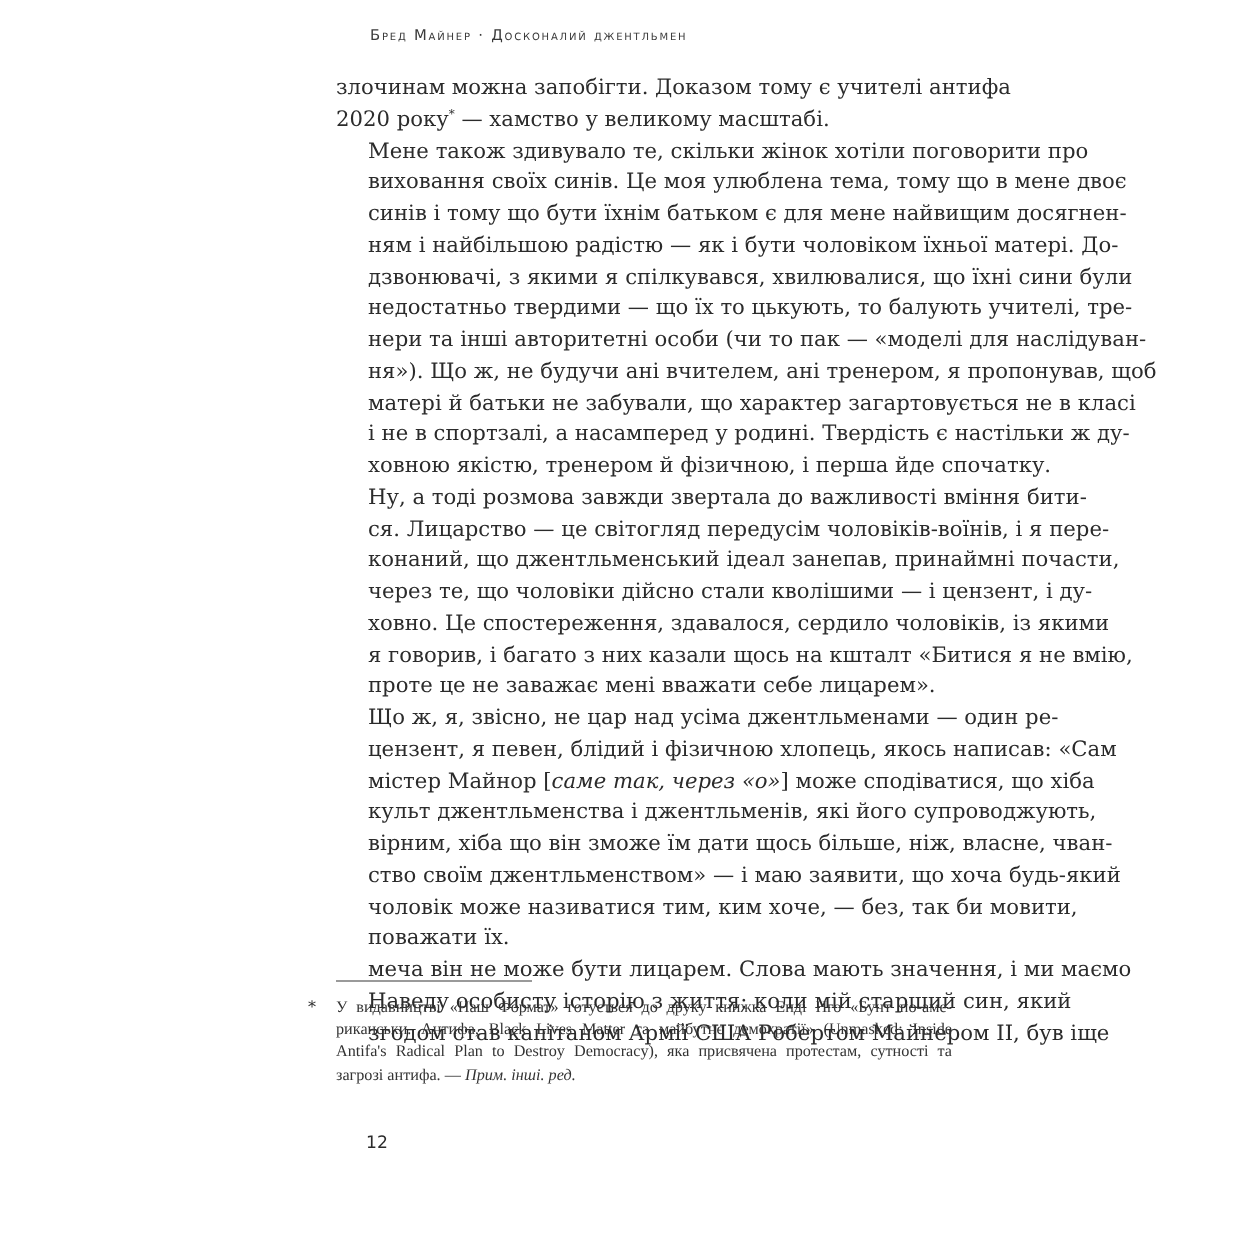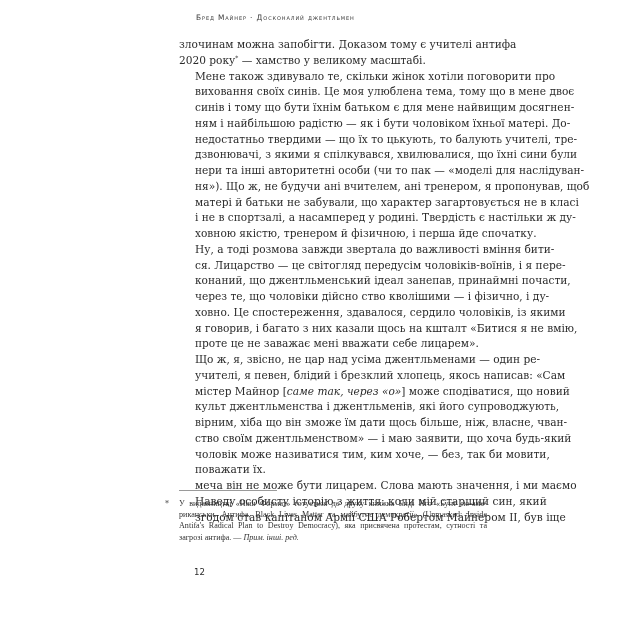--- a/index.html
+++ b/index.html
@@ -1,20 +1,19 @@
 <!DOCTYPE html>
 <html><head>
   <meta charset="utf-8">
   <style>
     html, body { margin: 0; padding: 0; background: #ffffff; }
     body { width: 630px; height: 630px; position: relative; overflow: hidden; }
     .page {
       position: absolute; left: 0; top: 0; width: 581px; height: 630px;
       background: #ffffff;
-      margin-left: 11px;
     }
     .running-head {
       position: absolute; left: 185px; top: 13px;
       font-family: "DejaVu Sans", sans-serif;
       font-size: 7.4px; letter-spacing: 0.9px;
       color: #3a3a3a; font-variant: small-caps; text-transform: none;
       white-space: nowrap;
     }
     .body-text {
       position: absolute; left: 168px; top: 37px; width: 308px;
@@ -58,43 +57,43 @@
     <p>
       <span class="line">злочинам можна запобігти. Доказом тому є учителі антифа</span>
       <span class="line last"><span>2020 року</span><sup class="fnref">*</sup><span> — хамство у великому масштабі.</span></span>
     </p>
 
     <p class="indent">
       <span class="line" style="text-indent:16px">Мене також здивувало те, скільки жінок хотіли поговорити про</span>
       <span class="line">виховання своїх синів. Це моя улюблена тема, тому що в мене двоє</span>
       <span class="line">синів і тому що бути їхнім батьком є для мене найвищим досягнен-</span>
       <span class="line">ням і найбільшою радістю — як і бути чоловіком їхньої матері. До-</span>
+      <span class="line">дзвонювачі, з якими я спілкувався, хвилювалися, що їхні сини були</span>
       <span class="line">недостатньо твердими — що їх то цькують, то балують учителі, тре-</span>
-      <span class="line">дзвонювачі, з якими я спілкувався, хвилювалися, що їхні сини були</span>
       <span class="line">нери та інші авторитетні особи (чи то пак — «моделі для наслідуван-</span>
       <span class="line">ня»). Що ж, не будучи ані вчителем, ані тренером, я пропонував, щоб</span>
       <span class="line">матері й батьки не забували, що характер загартовується не в класі</span>
       <span class="line">і не в спортзалі, а насамперед у родині. Твердість є настільки ж ду-</span>
       <span class="line last">ховною якістю, тренером й фізичною, і перша йде спочатку.</span>
     </p>
 
     <p class="indent">
       <span class="line" style="text-indent:16px">Ну, а тоді розмова завжди звертала до важливості вміння бити-</span>
       <span class="line">ся. Лицарство — це світогляд передусім чоловіків-воїнів, і я пере-</span>
       <span class="line">конаний, що джентльменський ідеал занепав, принаймні почасти,</span>
-      <span class="line">через те, що чоловіки дійсно ство кволішими — і фізично, і ду-</span>
+      <span class="line">через те, що чоловіки дійсно стали кволішими — і цензент, і ду-</span>
       <span class="line">ховно. Це спостереження, здавалося, сердило чоловіків, із якими</span>
       <span class="line">я говорив, і багато з них казали щось на кшталт «Битися я не вмію,</span>
       <span class="line last">проте це не заважає мені вважати себе лицарем».</span>
     </p>
 
     <p class="indent">
       <span class="line" style="text-indent:16px">Що ж, я, звісно, не цар над усіма джентльменами — один ре-</span>
-      <span class="line">учителі, я певен, блідий і брезклий хлопець, якось написав: «Сам</span>
-      <span class="line"><span>містер Майнор [</span><em>саме так, через «о»</em><span>] може сподіватися, що новий</span></span>
+      <span class="line">цензент, я певен, блідий і фізичною хлопець, якось написав: «Сам</span>
+      <span class="line"><span>містер Майнор [</span><em>саме так, через «о»</em><span>] може сподіватися, що хіба</span></span>
       <span class="line">культ джентльменства і джентльменів, які його супроводжують,</span>
       <span class="line">вірним, хіба що він зможе їм дати щось більше, ніж, власне, чван-</span>
       <span class="line">ство своїм джентльменством» — і маю заявити, що хоча будь-який</span>
       <span class="line">чоловік може називатися тим, ким хоче, — без, так би мовити,</span>
       <span class="line last">поважати їх.</span>
       <span class="line">меча він не може бути лицарем. Слова мають значення, і ми маємо</span>
     </p>
 
     <p class="indent">
       <span class="line" style="text-indent:16px">Наведу особисту історію з життя: коли мій старший син, який</span>

